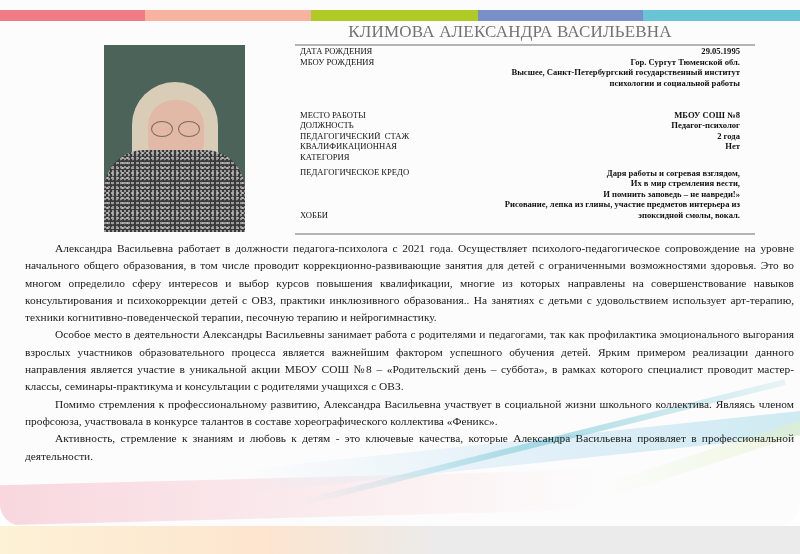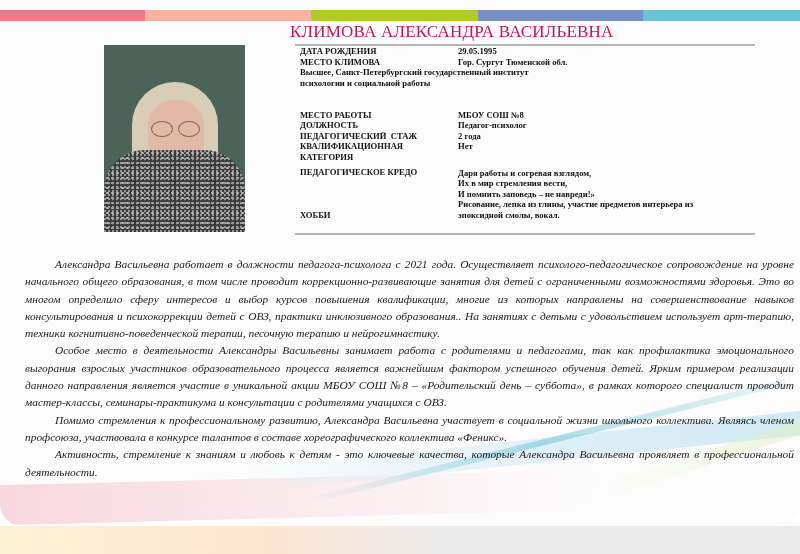--- a/index.html
+++ b/index.html
@@ -55,24 +55,24 @@
     transform-origin: left center;
   }
   .swoosh-green {
     position: absolute; left: 600px; top: 450px; width: 220px; height: 14px;
     background: linear-gradient(90deg, rgba(230,240,200,0) 0%, rgba(226,240,196,0.6) 100%);
     transform: rotate(-18deg);
   }
 
   .title {
     position: absolute; left: 290px; top: 22px; width: 440px; height: 22px;
-    text-align: left;
+    text-align: center;
     font-family: "Liberation Serif", serif;
     font-size: 17px; font-weight: normal; letter-spacing: 0.2px;
-    color: #be185d;
+    color: #737373;
   }
   .rule {
     position: absolute; height: 2px; background: #b4b4b4;
   }
   .rule.top { left: 295px; top: 44px; width: 460px; }
   .rule.bottom { left: 295px; top: 233px; width: 460px; }
 
   .photo {
     position: absolute; left: 104px; top: 45px; width: 141px; height: 187px;
     background: #4b6358;
@@ -106,28 +106,27 @@
   }
   .photo .glasses span:first-child { left: 0; }
   .photo .glasses span:last-child { left: 27px; }
 
   .info {
     position: absolute; left: 300px; top: 46px; width: 440px;
     font-family: "Liberation Serif", serif;
     font-size: 8.6px; line-height: 10.6px; font-weight: bold;
   }
   .info .row { display: flex; }
-  .info .lbl { width: 158px; flex: 0 0 158px; font-weight: bold; color: #111; }
-  .info .val { flex: 1; color: #111; }
+  .info .lbl { width: 158px; flex: 0 0 158px; font-weight: normal; color: #111; }
+  .info .val { flex: 1; color: #111; text-align: right; }
   .info .gap { height: 10.6px; }
 
   .bio {
-    position: absolute; left: 25px; top: 256px; width: 769px;
+    position: absolute; left: 25px; top: 240px; width: 769px;
     font-family: "Liberation Serif", serif;
-    font-style: italic;
     font-size: 11.4px; line-height: 17.3px;
     text-align: justify;
     color: #1a1a1a;
   }
   .bio p { text-indent: 30px; }
 </style>
 </head>
 <body>
 
 <div class="slide">
@@ -161,21 +160,21 @@
         </div>
       <div class="coat"></div>
     </div>
 
     <div class="info">
       <div class="row">
         <div class="lbl">ДАТА РОЖДЕНИЯ</div>
         <div class="val">29.05.1995</div>
       </div>
       <div class="row">
-        <div class="lbl">МЕСТО КЛИМОВА</div>
+        <div class="lbl">МБОУ РОЖДЕНИЯ</div>
         <div class="val">Гор. Сургут Тюменской обл.</div>
       </div>
       <div class="row">
         <div class="val">
           <div>Высшее, Санкт-Петербургский государственный институт</div>
           <div>психологии и социальной работы</div>
         </div>
       </div>
       <div class="gap"></div>
       <div class="gap"></div>

